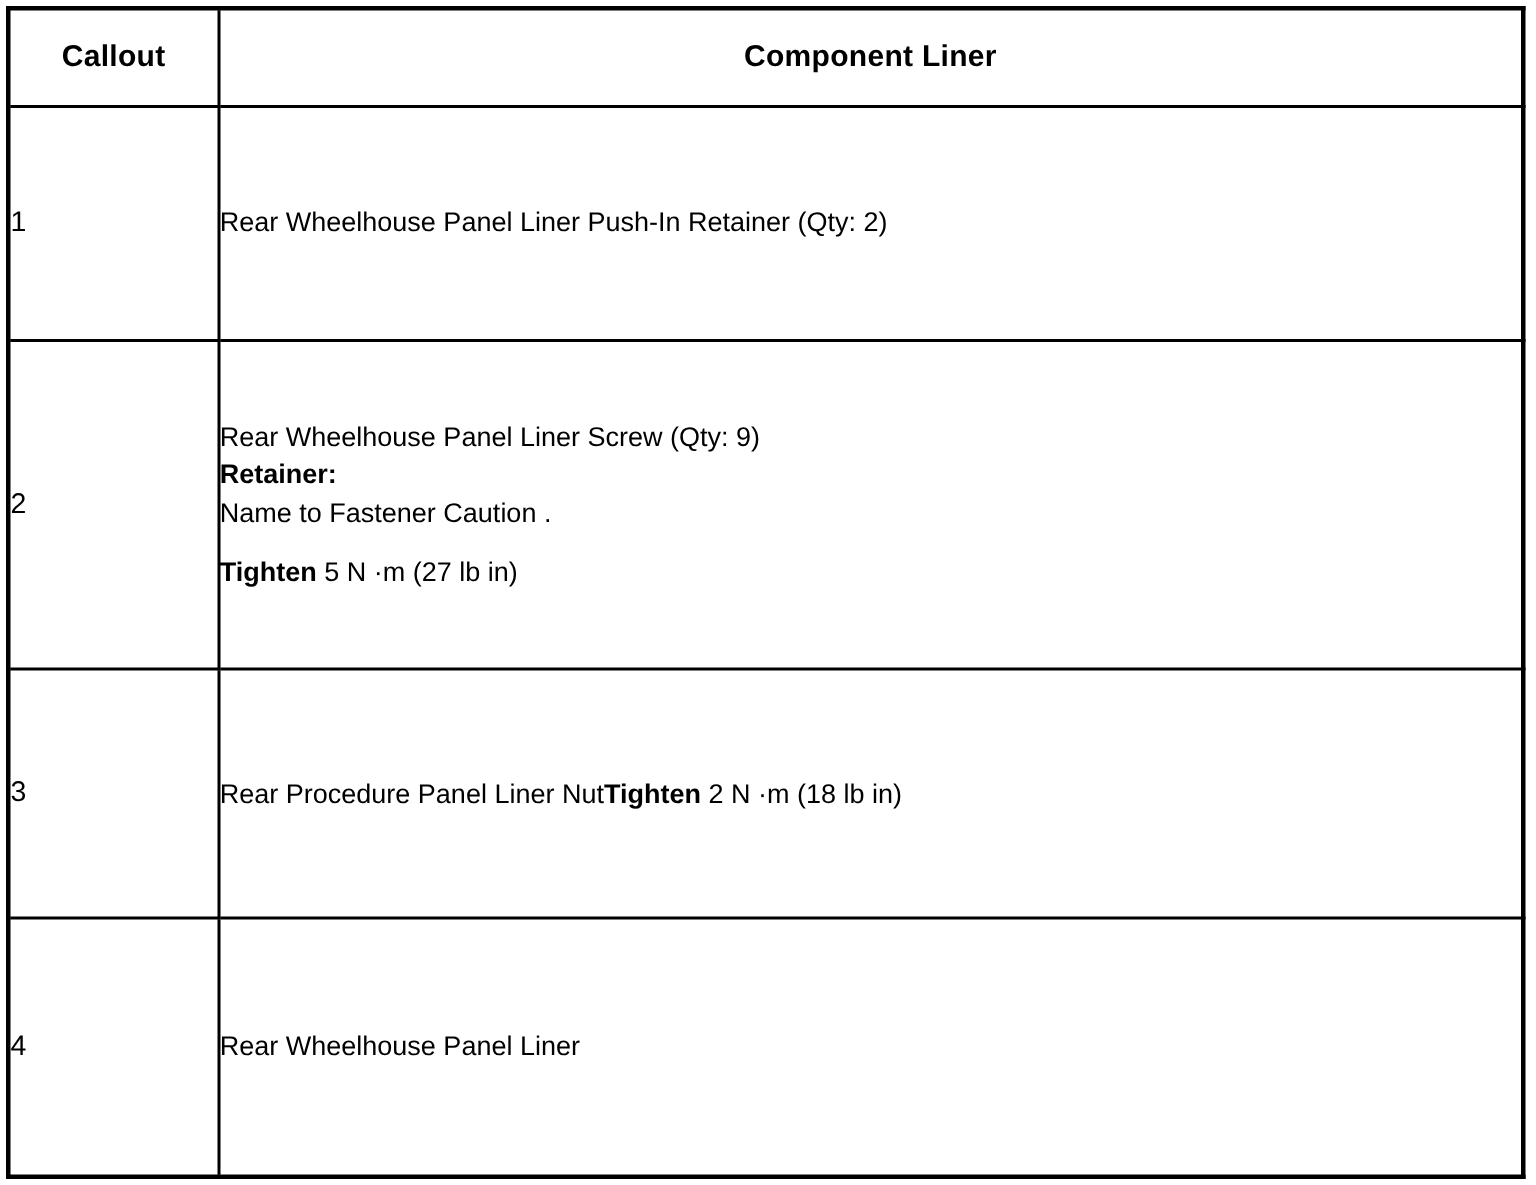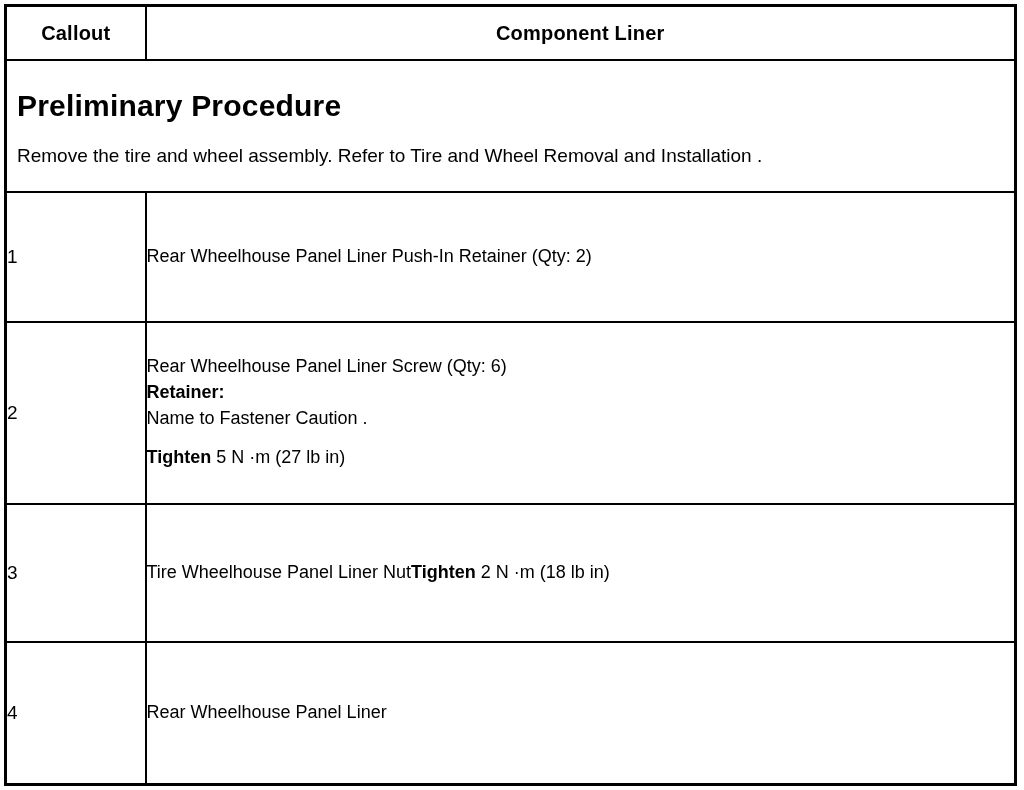--- a/index.html
+++ b/index.html
@@ -90,44 +90,38 @@
   <table class="spec-table">
     <colgroup>
       <col class="callout-col">
       <col class="name-col">
     </colgroup>
     <tbody>
       <tr>
         <td class="hdr">Callout</td>
         <td class="hdr">Component Liner</td>
       </tr>
-      <tr>
-        <td class="prelim" colspan="2">
-          <div class="prelim-title">Preliminary Procedure</div>
-          <div class="prelim-text">Remove the tire and wheel assembly. Refer to Tire and Wheel Removal and Installation .</div>
-        </td>
-      </tr>
       <tr class="row-1">
         <td class="callout-cell">1</td>
         <td class="name-cell">Rear Wheelhouse Panel Liner Push-In Retainer (Qty: 2)</td>
       </tr>
       <tr class="row-2">
         <td class="callout-cell">2</td>
         <td class="name-cell">
-          <span class="line">Rear Wheelhouse Panel Liner Screw (Qty: 6)</span>
+          <span class="line">Rear Wheelhouse Panel Liner Screw (Qty: 9)</span>
           <span class="line b">Retainer:</span>
           <span class="line">Name to Fastener Caution .</span>
           <span class="gap"></span>
           <span class="line"><span class="b">Tighten</span><span> 5 N ·m (27 lb in)</span></span>
         </td>
       </tr>
       <tr class="row-3">
         <td class="callout-cell">3</td>
         <td class="name-cell">
-          <span>Tire Wheelhouse Panel Liner Nut</span><span class="b">Tighten</span><span> 2 N ·m (18 lb in)</span>
+          <span>Rear Procedure Panel Liner Nut</span><span class="b">Tighten</span><span> 2 N ·m (18 lb in)</span>
         </td>
       </tr>
       <tr class="row-4">
         <td class="callout-cell">4</td>
         <td class="name-cell">Rear Wheelhouse Panel Liner</td>
       </tr>
     </tbody>
   </table>
 </div>
 

